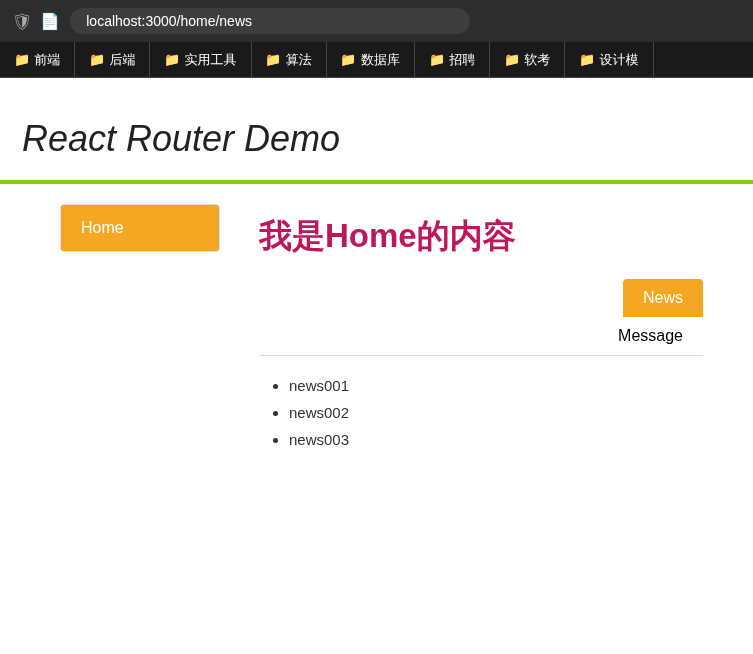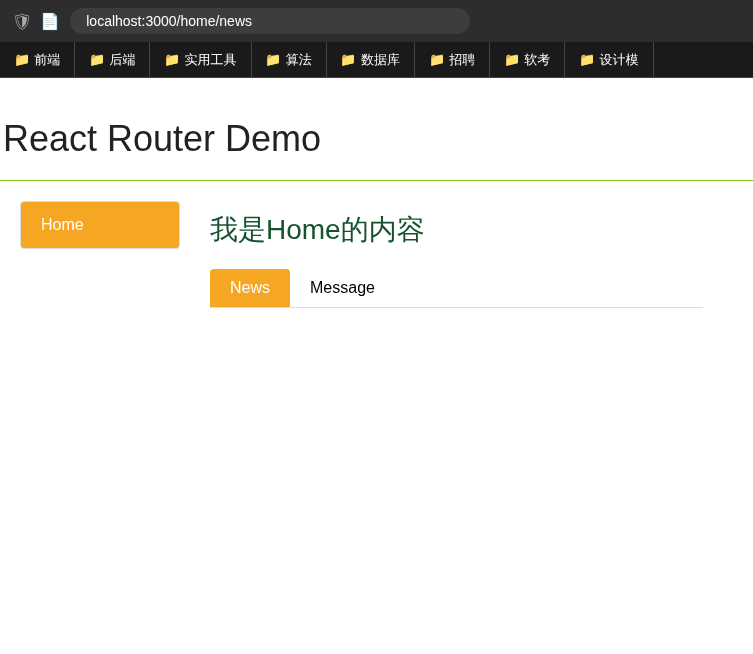--- a/index.html
+++ b/index.html
@@ -75,35 +75,37 @@
     }
 
     
     .page-content {
       background: #fff;
       padding: 0;
     }
 
     
     .page-title-area {
-      padding: 40px 20px 20px 3px;
-      border-bottom: 1px solid #84cc16;
+      padding: 40px 20px 20px 22px;
+      border-bottom: 4px solid #84cc16;
+      font-style: italic;
     }
 
     .page-title {
       font-size: 36px;
       font-weight: 400;
       color: #222;
     }
 
     
     .main-layout {
       display: flex;
       padding: 20px;
-      gap: 0;
+      gap: 9px;
+      margin-left: 40px;
     }
 
     
     .sidebar-nav {
       width: 160px;
       border: 1px solid #ddd;
       border-radius: 4px;
       overflow: hidden;
       height: fit-content;
       flex-shrink: 0;
@@ -126,32 +128,33 @@
       color: #fff;
     }
 
     
     .content-area {
       flex: 1;
       padding: 10px 30px;
     }
 
     .content-heading {
-      font-size: 28px;
-      font-weight: 400;
-      color: #14532d;
+      font-size: 33px;
+      font-weight: 700;
+      color: #be185d;
       margin-bottom: 20px;
     }
 
     
     .sub-tabs {
       display: flex;
-      align-items: center;
+      align-items: flex-end;
       border-bottom: 1px solid #ddd;
       margin-bottom: 16px;
+      flex-direction: column;
     }
 
     .sub-tab {
       padding: 10px 20px;
       font-size: 16px;
       cursor: pointer;
       color: #000000;
       border-radius: 4px 4px 0 0;
     }
 
@@ -232,16 +235,21 @@
 
     <div class="content-area">
 
       <h2 class="content-heading">我是Home的内容</h2>
 
       <div class="sub-tabs">
         <div class="sub-tab active">News</div>
         <div class="sub-tab">Message</div>
       </div>
 
+      <ul class="news-list">
+        <li>news001</li>
+        <li>news002</li>
+        <li>news003</li>
+      </ul>
 
     </div>
   </div>
 </div>
 
 </body></html>

